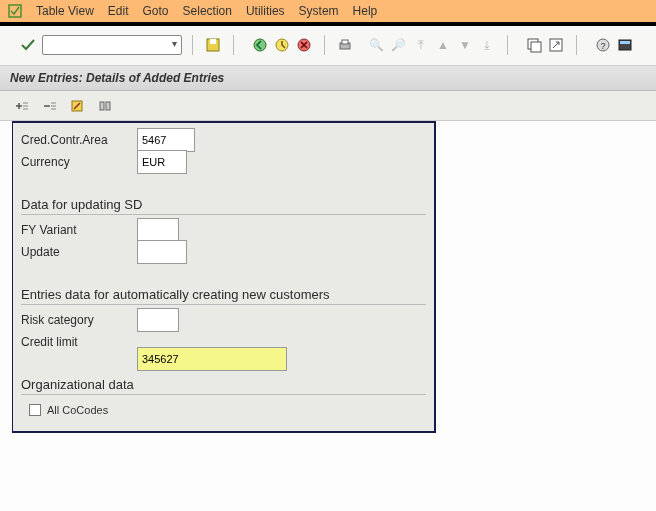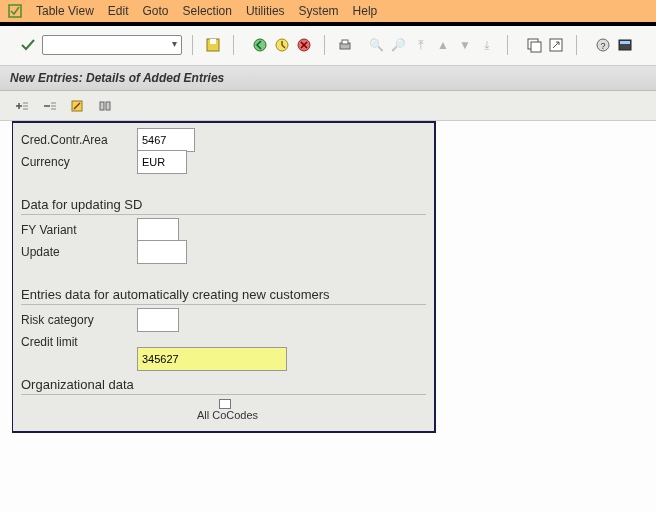--- a/index.html
+++ b/index.html
@@ -127,21 +127,21 @@
     font-size: 13px;
     color: #2b2b2b;
     margin: 8px 0 4px 0;
     border-bottom: 1px solid #bbb;
     padding-bottom: 2px;
   }
   .checkbox {
     width: 12px; height: 12px; border: 1px solid #777; background: #fff;
     margin-right: 6px;
   }
-  .check-row { display:flex; align-items:center; padding-left: 8px; height:22px;flex-direction:column;}
+  .check-row { display:flex; align-items:center; padding-left: 8px; height:22px;}
   svg { display:block; }
 </style>
 </head>
 <body>
 
 <div class="menubar">
   <span class="menu-icon">
     <svg width="14" height="14">
         <rect x="1" y="1" width="12" height="12" fill="none" stroke="#4b8e2f" stroke-width="1.5"></rect>
         <path d="M3 7 L6 10 L11 3" fill="none" stroke="#4b8e2f" stroke-width="1.5"></path>

